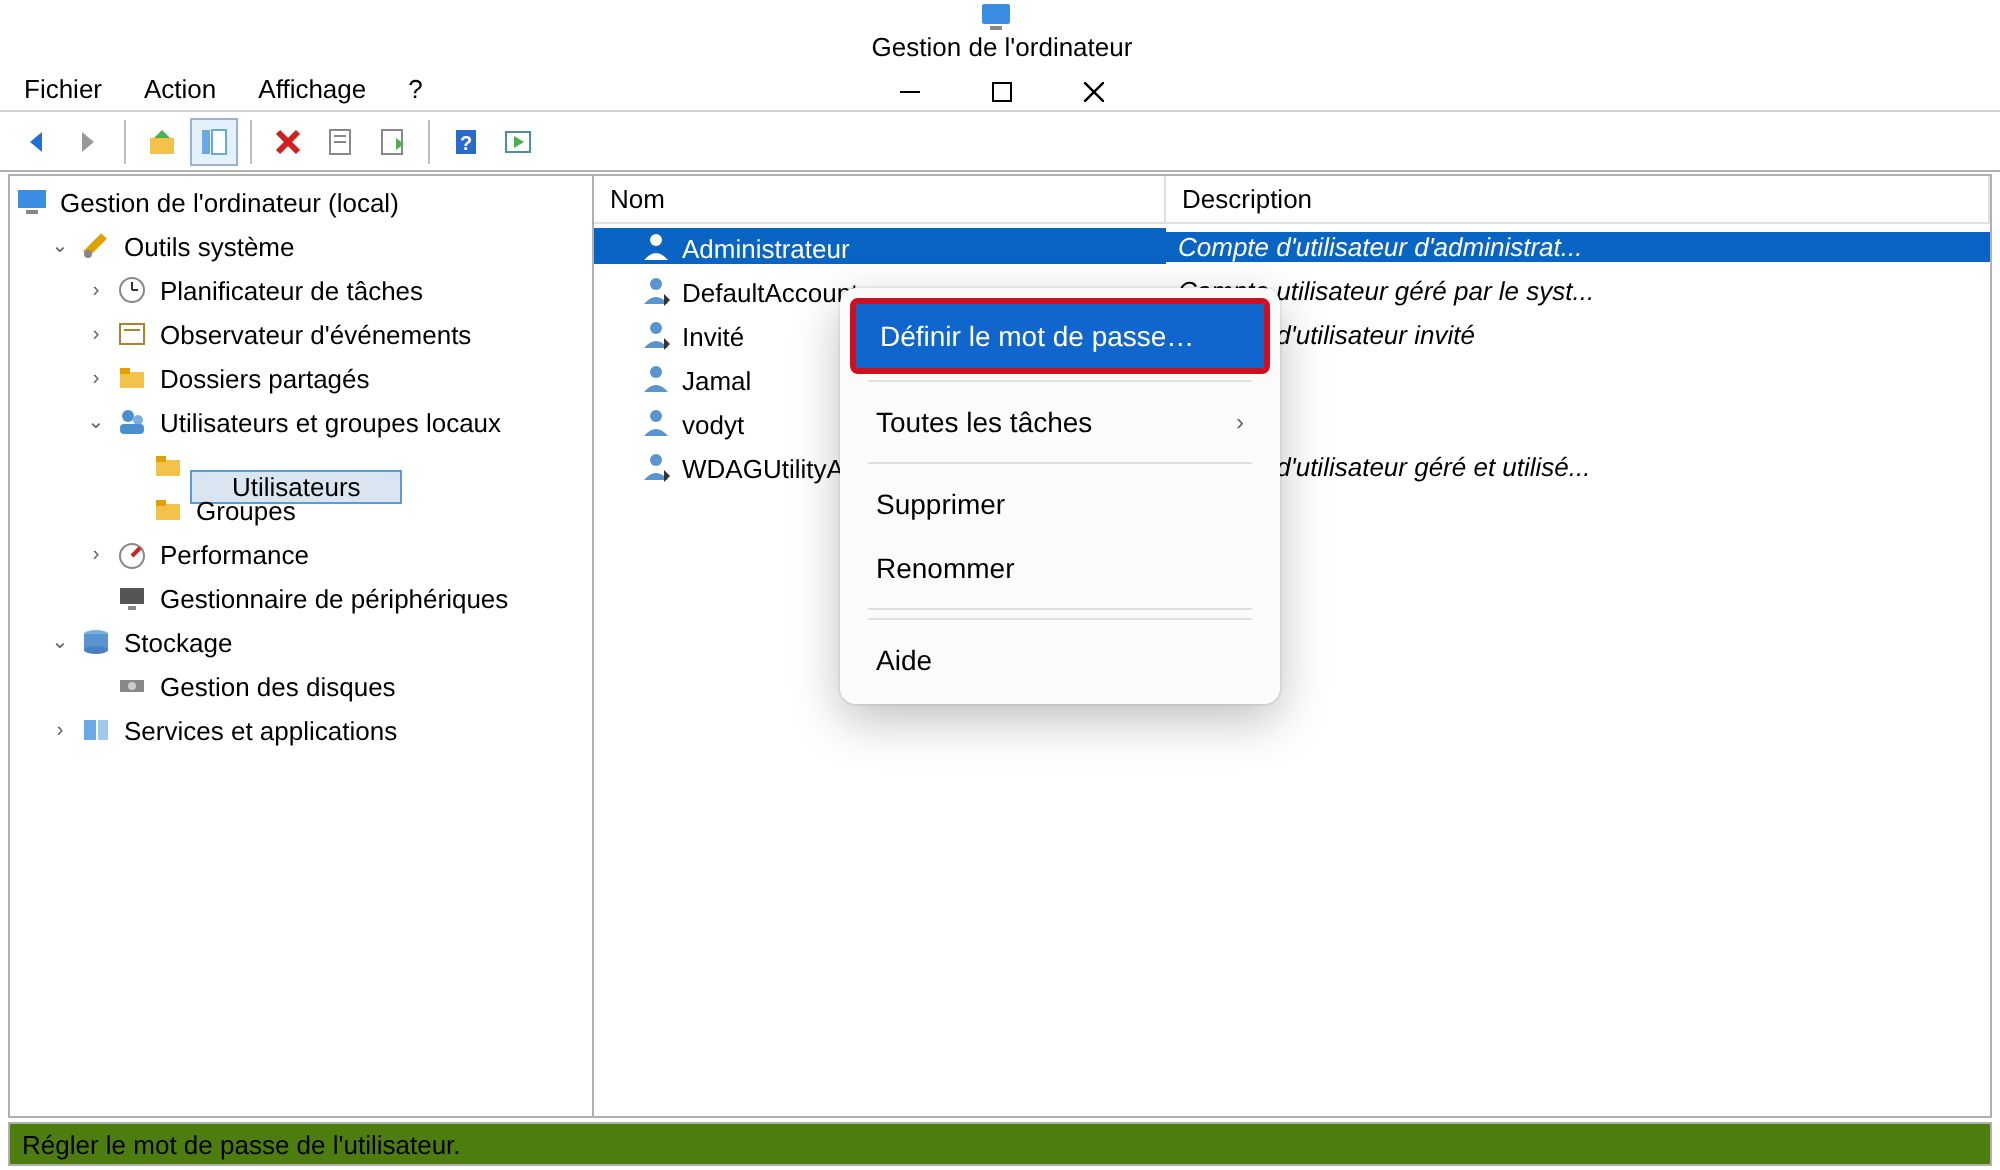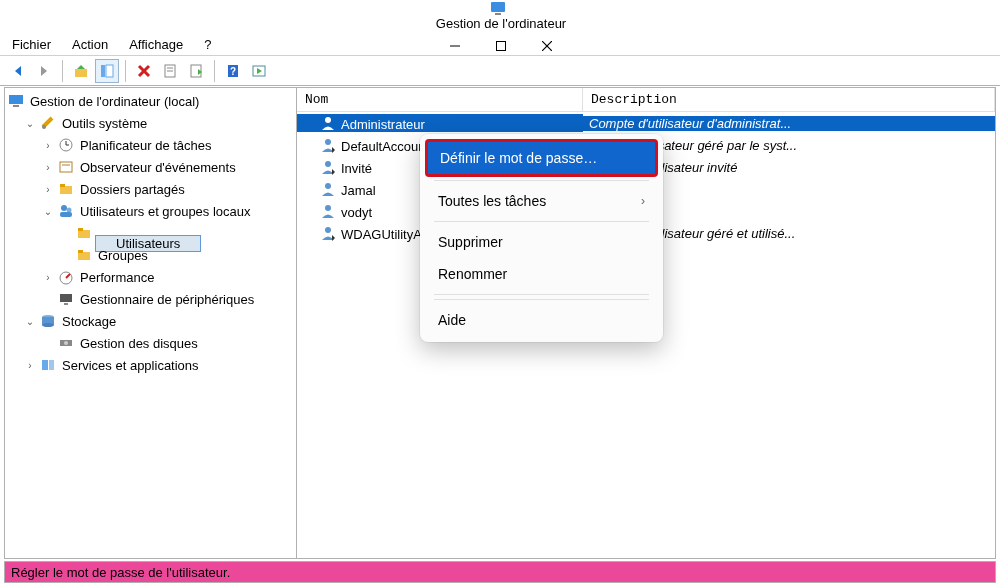--- a/index.html
+++ b/index.html
@@ -78,21 +78,20 @@
   .list-pane {
     flex:1;
     display:flex;
     flex-direction:column;
     background:#fff;
     position:relative;
   }
   .list-header {
     display:flex;
     border-bottom:1px solid #e0e0e0;
-    font-family:Liberation Mono, monospace;
   }
   .list-header .col {
     padding: 4px 8px;
     border-right:1px solid #e0e0e0;
   }
   .col-name { width: 286px; }
   .col-desc { flex:1; }
 
   .list-body .row {
     display:flex;
@@ -146,29 +145,29 @@
   
   .statusbar {
     position:absolute;
     left:4px; right:4px;
     bottom:2px;
     height:22px;
     border:1px solid #b0b0b0;
     border-top:1px solid #b0b0b0;
     display:flex; align-items:center;
     padding: 0 6px;
-    background:#ec4899;
+    background:#4d7c0f;
   }
 
   
   .context-menu {
     position:absolute;
     left: 420px;
-    top: 134px;
-    width: 243px;
+    top: 144px;
+    width: 220px;
     background:#fbfbfb;
     border-radius:8px;
     box-shadow: 0 8px 24px rgba(0,0,0,0.25), 0 0 0 1px rgba(0,0,0,0.05);
     padding: 6px;
     font-size:14px;
     z-index: 10;
   }
   .ctx-item {
     padding: 8px 12px;
     border-radius:4px;

